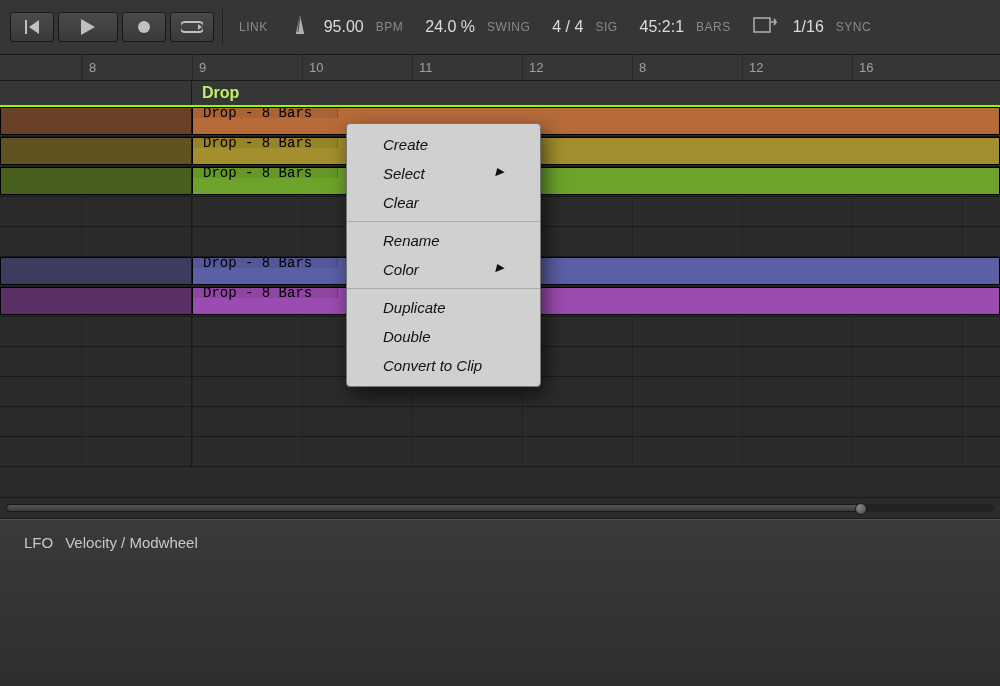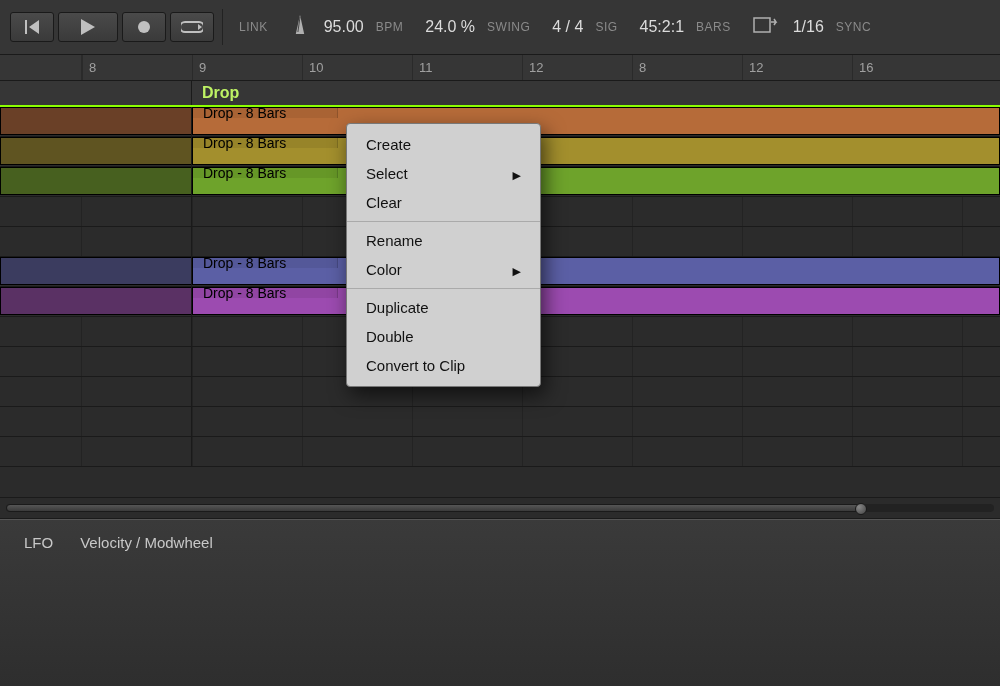--- a/index.html
+++ b/index.html
@@ -129,20 +129,21 @@
     position:absolute;
     left:0; top:0; bottom:16px;
     width:145px;
     background: rgba(0,0,0,0.07);
     display:flex;
     align-items:center;
     padding-left:10px;
     font-size:14px;
     color:#000;
     border-right:1px solid rgba(0,0,0,0.15);
+    font-family:Liberation Mono, monospace;
   }
   .clip.orange { background:#b66b39; } .clip.orange.dim{ background:#6a4027;}
   .clip.olive  { background:#a38f2d; } .clip.olive.dim { background:#5f5421;}
   .clip.green  { background:#6ea32b; } .clip.green.dim { background:#47601f;}
   .clip.blue   { background:#5b5fa5; } .clip.blue.dim  { background:#3b3c5f;}
   .clip.purple { background:#9c4bb0; } .clip.purple.dim{ background:#5a3164;}
 
   .track-row.spacer { height:30px; }
   .track-row.spacer .track-lane {background:#2b2b2b;}
 
@@ -160,24 +161,25 @@
     background: #d0d0d0;
     border: 1px solid #777;
     border-radius: 4px;
     box-shadow: 4px 8px 20px rgba(0,0,0,0.6);
     padding: 6px 0;
     font-size: 15px;
     color: #111;
     z-index: 100;
   }
   .menu-item {
-    padding: 6px 19px;
+    padding: 6px 36px;
     display: flex;
     justify-content: space-between;
-    align-items: flex-end;
+    align-items: flex-start;
+    font-style: italic;
   }
   .menu-sep { height:1px; background:#aaa; margin:4px 0; }
   .submenu-arrow { font-size:11px; }
 
   
   .hscroll-wrap {
     position: absolute;
     top: 497px;
     left: 0;
     right: 0;
@@ -218,21 +220,21 @@
   
   .bottom-panel {
     position:absolute;
     top:519px;
     left:0; right:0; bottom:0;
     background: linear-gradient(to bottom,#3a3a3a,#2e2e2e);
     border-top:1px solid #555;
   }
   .bottom-tabs {
     display:flex;
-    gap:27px;
+    gap:12px;
     padding:14px 24px;
     color:#c8c8c8;
     font-size:15px;
   }
 
   .grid-stack { position:relative; }
 </style>
 </head>
 <body>
 

